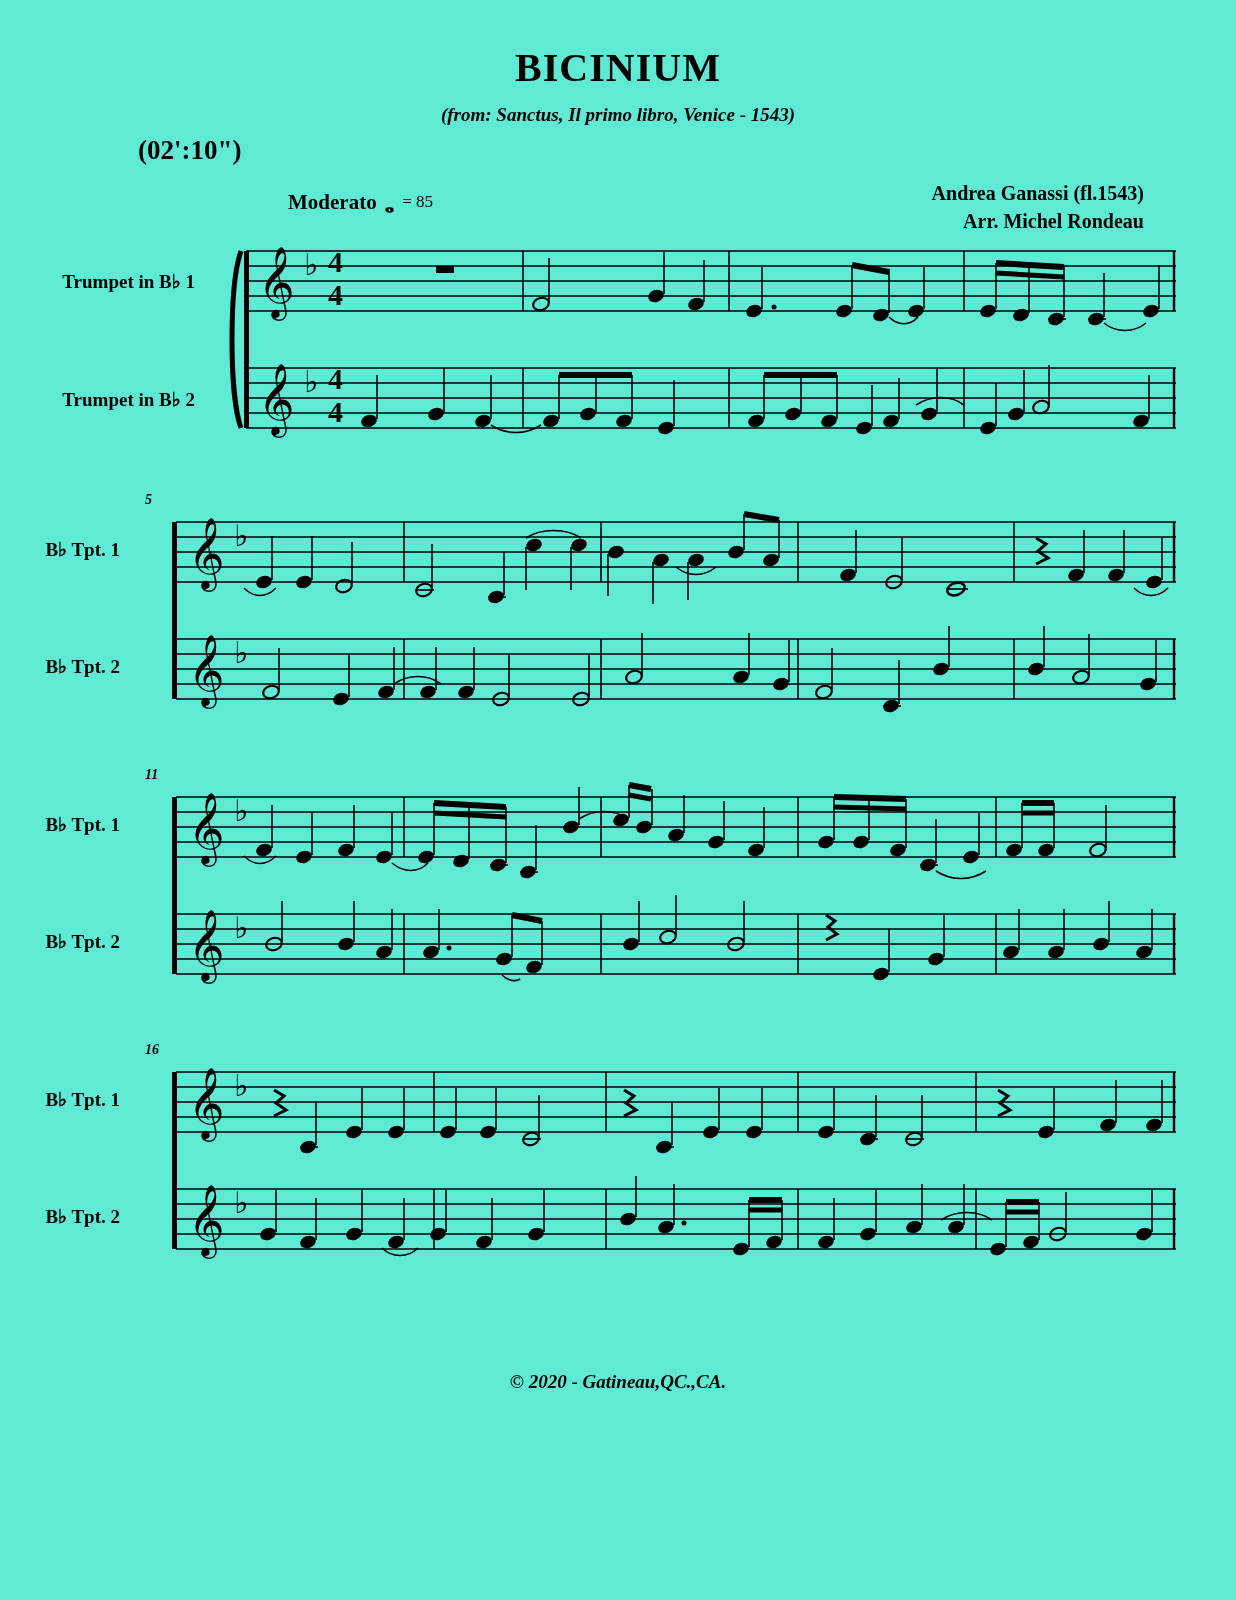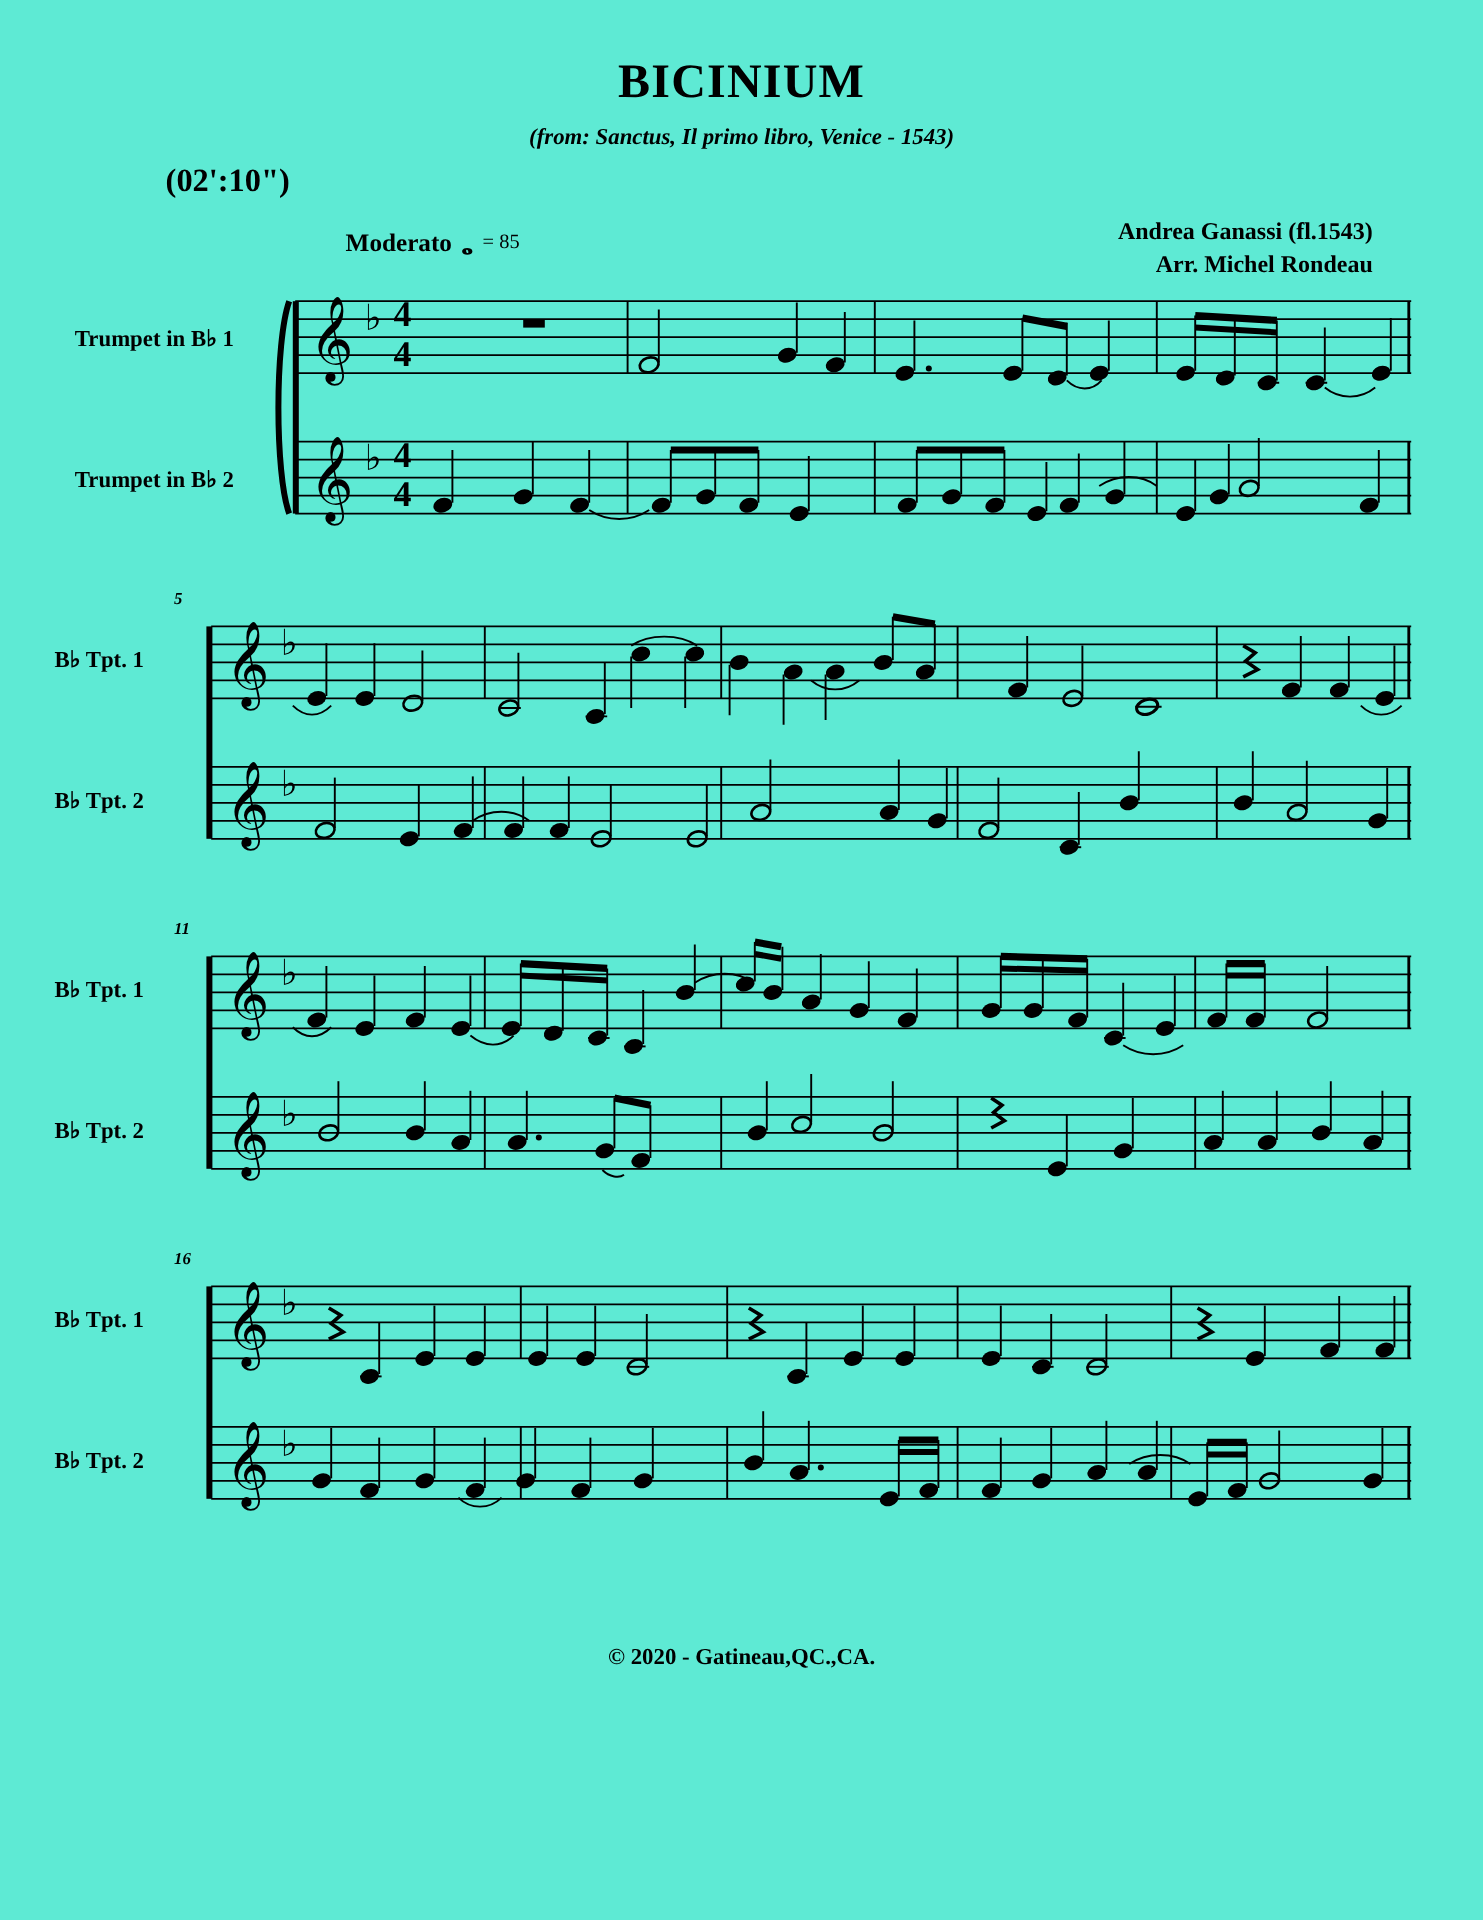--- a/index.html
+++ b/index.html
@@ -92,20 +92,21 @@
   }
 
   .copyright {
     position: absolute;
     top: 1371px;
     left: 0;
     width: 100%;
     text-align: center;
     font-size: 19px;
     font-weight: bold;
+    font-style: italic;
   }
 
   
   .system {
     position: absolute;
     left: 0;
     width: 1236px;
     padding-left: 36px;
   }
   .sys-label {

